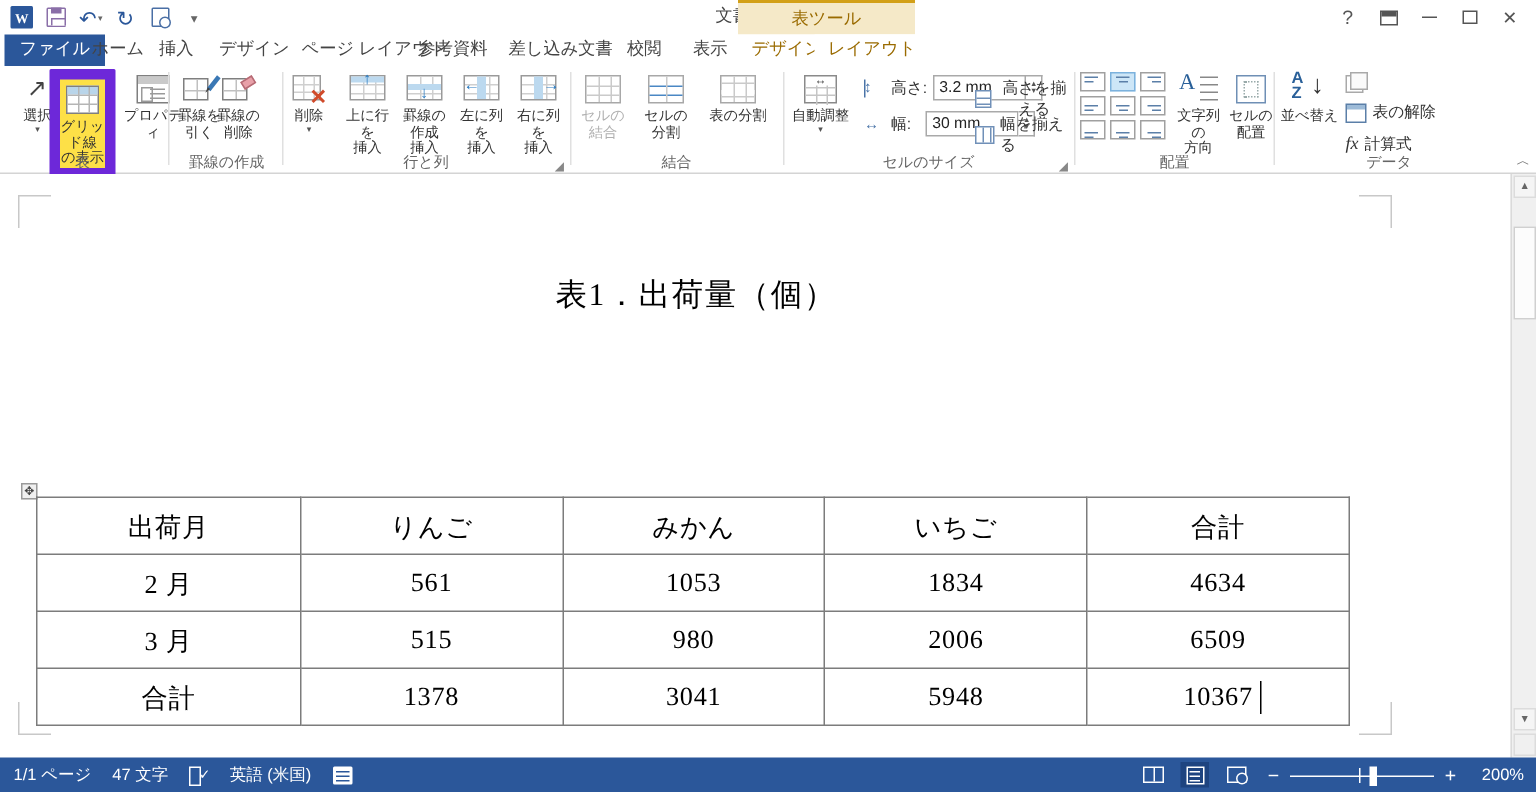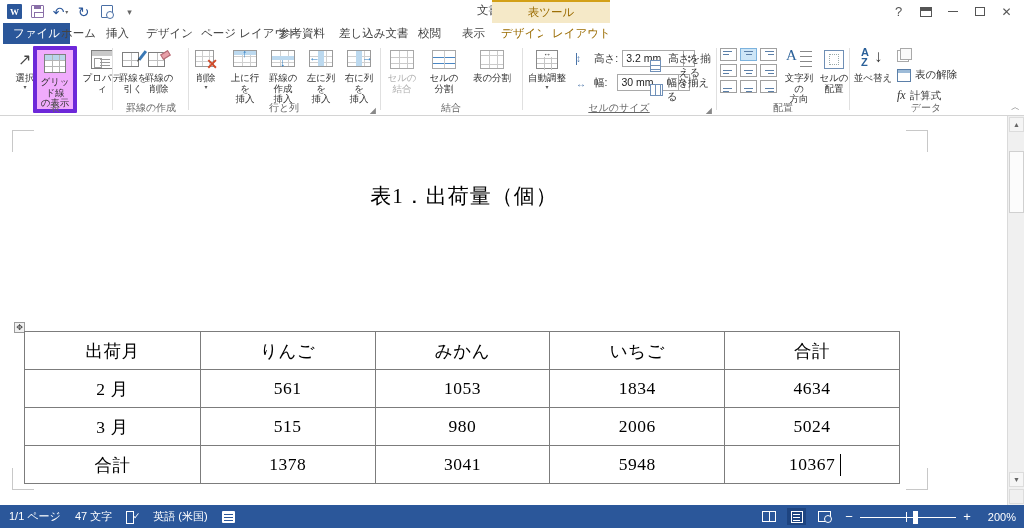--- a/index.html
+++ b/index.html
@@ -79,21 +79,21 @@
   }
   .rgroup-sep { position: absolute; top: 4px; width: 1px; height: 62px; background: #e0e0e0; }
   .dlg-launch { position: absolute; bottom: 1px; right: 2px; font-size: 8px; color: #888; }
 
   .bigbtn {
     position: absolute; top: 2px; width: 44px; text-align: center; cursor: default;
   }
   .bigbtn .ic { height: 26px; display: flex; align-items: center; justify-content: center; margin-bottom: 1px; }
   .bigbtn .lb { font-size: 9.5px; color: #333; line-height: 10.5px; }
   .bigbtn .lb.dis { color: #b0b0b0; }
-  .bigbtn.sel { background: #f0abfc; border: 4px solid #6d28d9; border-radius: 1px; }
+  .bigbtn.sel { background: #fde047; border: 7px solid #6d28d9; border-radius: 1px; }
   .bigbtn .arrow { font-size: 6px; color: #555; line-height: 6px; }
 
   
   .tgrid { width: 22px; height: 19px; border: 1.2px solid #7f7f7f; background: #fff; position: relative; }
   .tgrid i { position: absolute; background: #b5b5b5; }
   .tgrid .h1 { left:0; top:5.6px; width:100%; height:1px; }
   .tgrid .h2 { left:0; top:11.2px; width:100%; height:1px; }
   .tgrid .v1 { top:0; left:7.0px; width:1px; height:100%; }
   .tgrid .v2 { top:0; left:14.0px; width:1px; height:100%; }
   .tgrid.hdr::before { content:""; position:absolute; left:0; top:0; width:100%; height:5.6px; background:#b9d5ea; }
@@ -573,21 +573,21 @@
         <span>高さを揃える</span>
       </div>
       <div class="sideitem" style="left:126px; top:32px;">
         <span class="distribute-ic">
             <i style="top:0;left:4px;width:1px;height:100%;"></i>
             <i style="top:0;left:9px;width:1px;height:100%;"></i>
           </span>
         <span>幅を揃える</span>
       </div>
 
-      <div class="rgroup-label" style="left:0; width:190px;text-decoration:underline;">セルのサイズ</div>
+      <div class="rgroup-label" style="left:0; width:190px;">セルのサイズ</div>
       <div class="dlg-launch">◢</div>
     </div>
     <div class="rgroup-sep" style="left:716px;"></div>
 
     <div class="rgroup" style="left:718px; width:126px;">
       <div style="position:absolute; left:2px; top:4px; display:grid; grid-template-columns:repeat(3,19px); grid-template-rows:repeat(3,15px); gap:1px;">
         <span class="alignbox">
             <i style="left:2px;top:2px;width:9px;"></i>
             <i style="left:2px;top:5px;width:6px;"></i>
           </span>
@@ -703,21 +703,21 @@
           <td class="c1">561</td>
           <td class="c2">1053</td>
           <td class="c3">1834</td>
           <td class="c4">4634</td>
         </tr>
         <tr>
           <td class="c0">3 月</td>
           <td class="c1">515</td>
           <td class="c2">980</td>
           <td class="c3">2006</td>
-          <td class="c4">5024</td>
+          <td class="c4">6509</td>
         </tr>
         <tr>
           <td class="c0">合計</td>
           <td class="c1">1378</td>
           <td class="c2">3041</td>
           <td class="c3">5948</td>
           <td class="c4 caretcell">10367</td>
         </tr>
       </tbody>
         </table>

